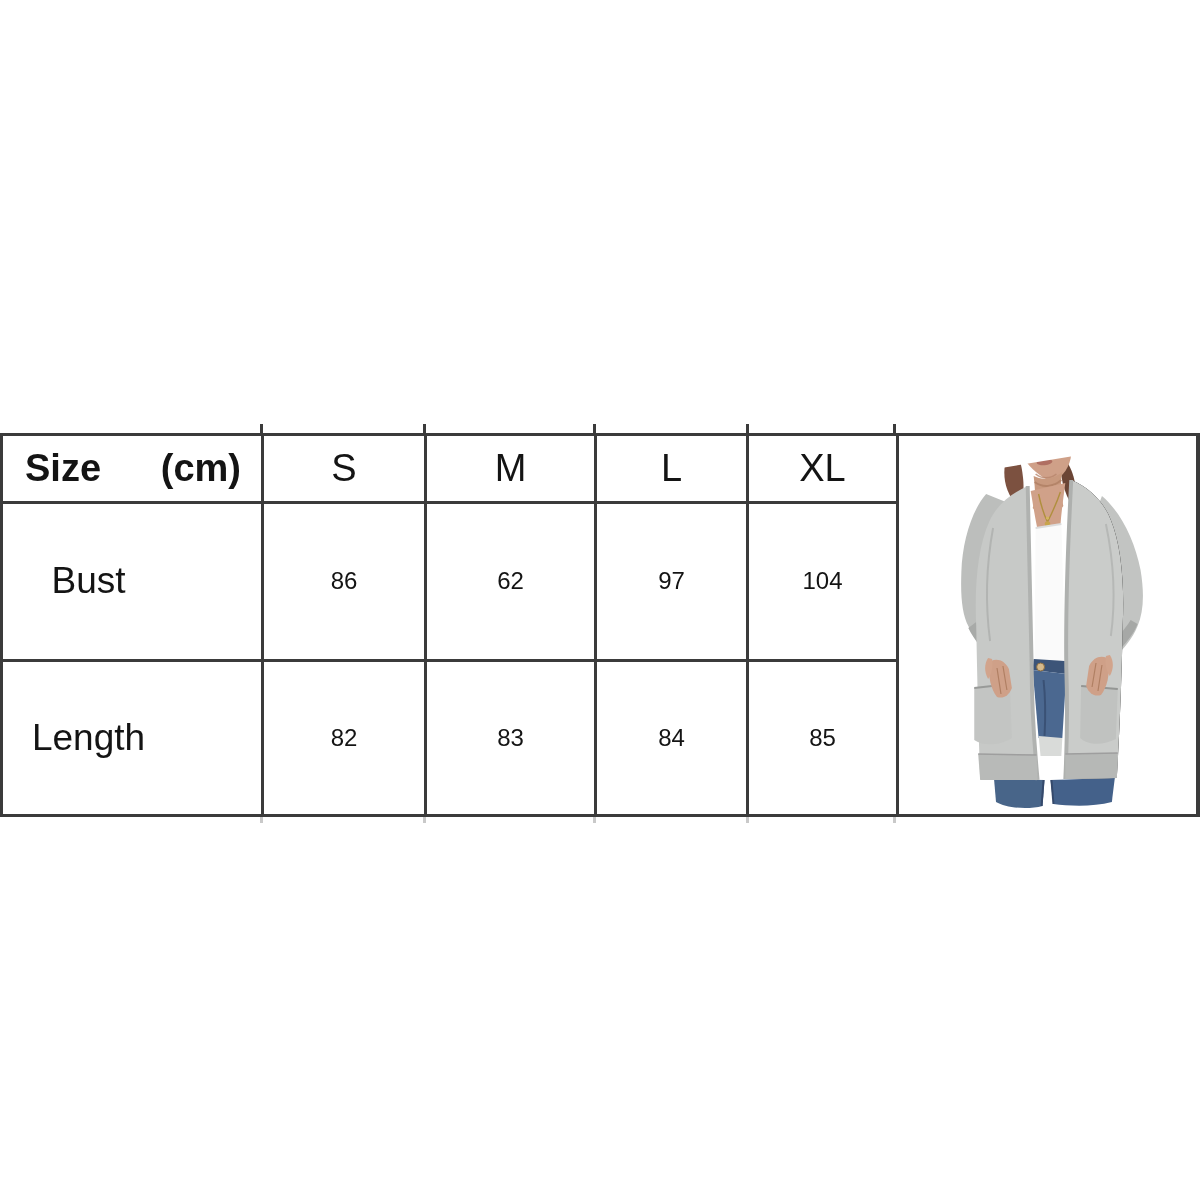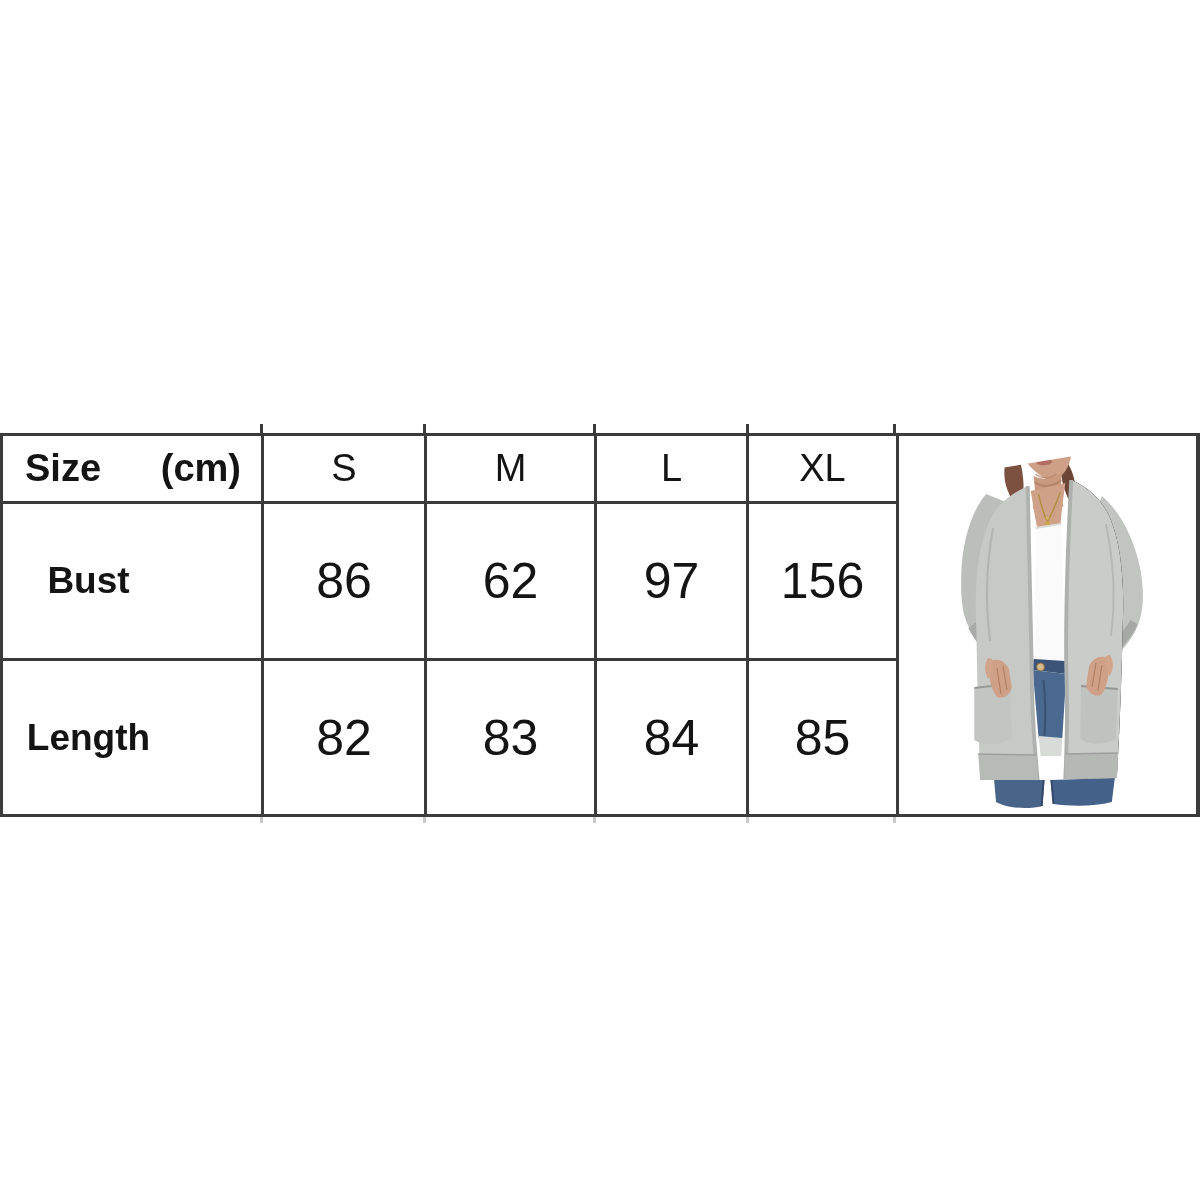--- a/index.html
+++ b/index.html
@@ -6,29 +6,29 @@
     font-family:"Liberation Sans",sans-serif;color:#141414;}
   #band{position:absolute;left:0;top:433px;width:1200px;height:384px;box-sizing:border-box;
     border-top:3px solid #3b3b3b;border-bottom:3px solid #3b3b3b;border-right:4px solid #3b3b3b;
     display:flex;background:#fff;}
   
   table.size-chart{border-collapse:collapse;table-layout:fixed;width:896px;height:378px;}
   table.size-chart td{border:3px solid #3b3b3b;vertical-align:middle;box-sizing:border-box;}
   table.size-chart tr:first-child td{border-top:none;}
   table.size-chart tr:last-child td{border-bottom:none;}
   tr.hdr{height:66px;}
-  td.lbl{font-weight:bold;font-size:37px;}
+  td.lbl{font-weight:normal;font-size:37px;}
   td.center-lbl{text-align:center;padding-right:88px;}
   td.spread-cell{position:relative;font-weight:bold;font-size:38px;}
   td.spread-cell .lft{position:absolute;left:22px;top:50%;transform:translateY(-50%);text-align:right;}
   td.spread-cell .rgt{position:absolute;right:20px;top:50%;transform:translateY(-50%);}
   td.spread-cell.wt .lft{left:8px;}
   td.spread-cell.wt .rgt{right:14px;}
   td.sz{font-size:38px;text-align:center;font-weight:400;}
-  td.val{font-size:50px;text-align:center;font-weight:400;}
+  td.val{font-size:24px;text-align:center;font-weight:400;}
   
   .photo{flex:1;position:relative;background:#fff;}
   .photo svg{position:absolute;left:0;top:0;width:100%;height:100%;}
   
   .tick{position:absolute;width:3px;height:9px;background:#3b3b3b;top:424px;}
   .tick-b{position:absolute;width:3px;height:6px;background:#c9c9c9;top:817px;}
 </style>
 </head>
 <body>
 
@@ -62,21 +62,21 @@
       <td class="sz">S</td>
       <td class="sz">M</td>
       <td class="sz">L</td>
       <td class="sz">XL</td>
     </tr>
     <tr>
       <td class="lbl center-lbl">Bust</td>
       <td class="val">86</td>
       <td class="val">62</td>
       <td class="val">97</td>
-      <td class="val">156</td>
+      <td class="val">104</td>
     </tr>
     <tr>
       <td class="lbl center-lbl">Length</td>
       <td class="val">82</td>
       <td class="val">83</td>
       <td class="val">84</td>
       <td class="val">85</td>
     </tr>
   </tbody>
     </table>

